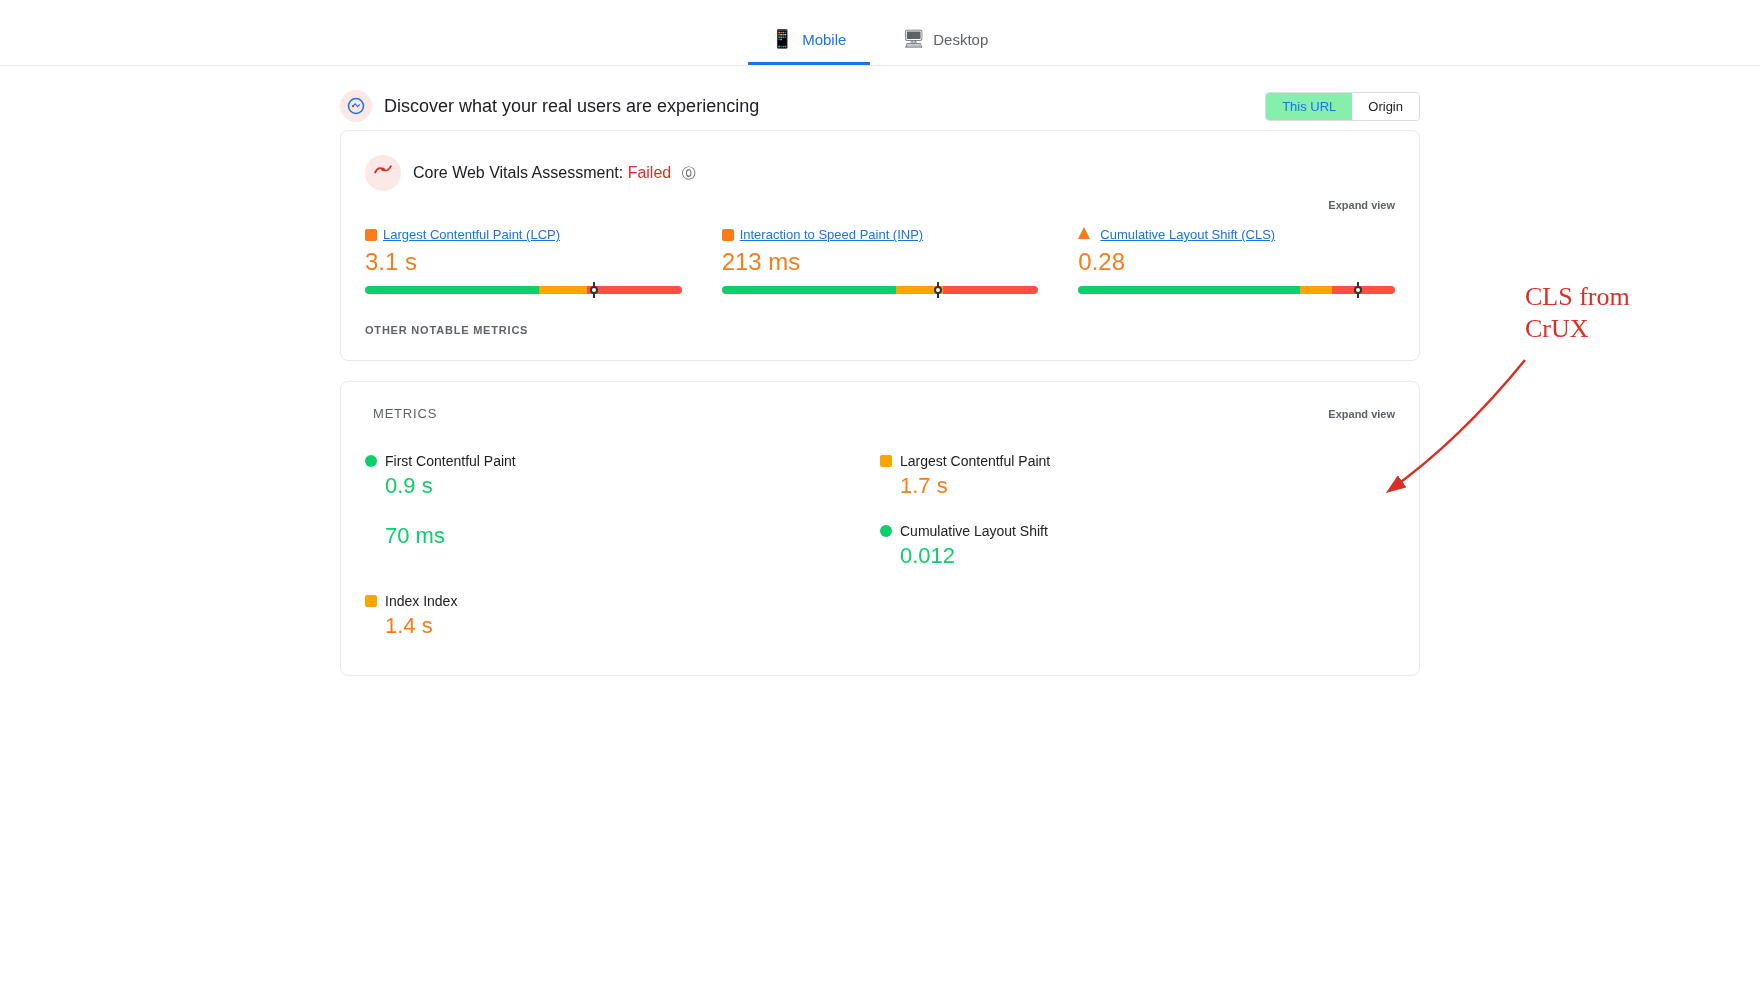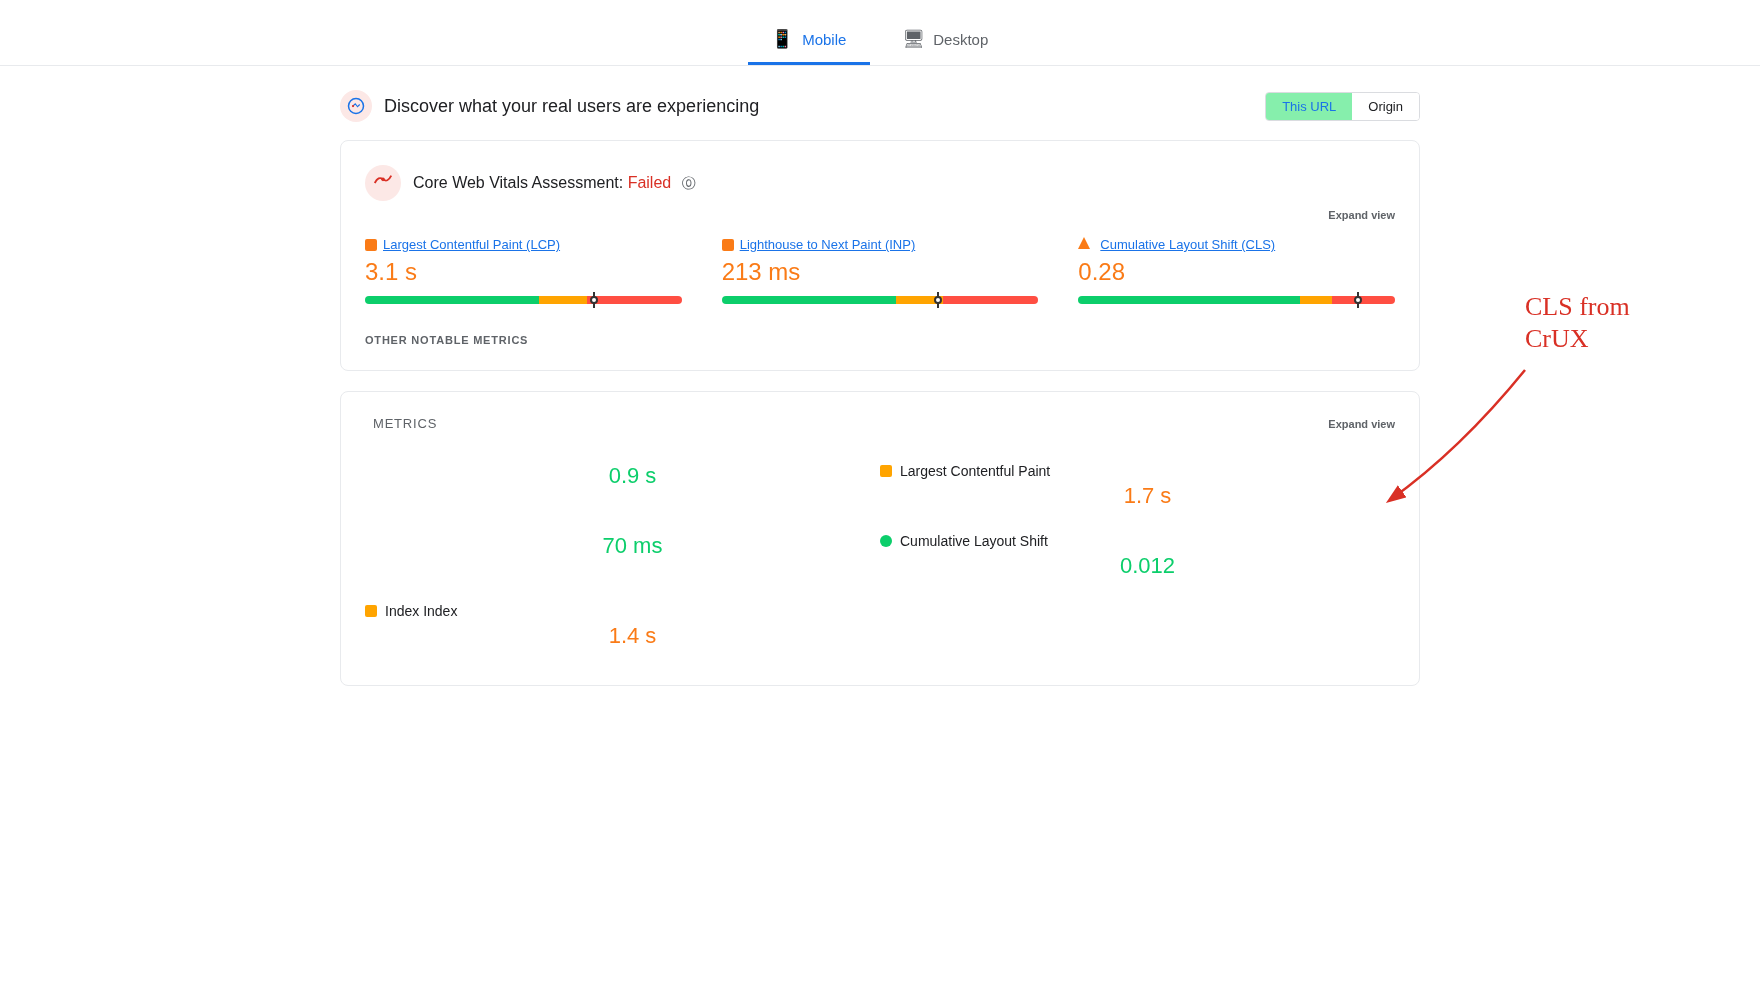--- a/index.html
+++ b/index.html
@@ -45,21 +45,21 @@
       margin: 0 auto;
       padding: 0 40px;
       position: relative;
     }
 
     
     .section-header {
       display: flex;
       align-items: center;
       justify-content: space-between;
-      margin-bottom: 18px;
+      margin-bottom: 8px;
     }
     .section-title-row {
       display: flex;
       align-items: center;
       gap: 12px;
     }
     .section-icon {
       width: 32px;
       height: 32px;
       border-radius: 50%;
@@ -265,21 +265,20 @@
     .status-dot.green { background: #0cce6b; }
     .status-dot.orange { background: #ffa400; }
     .metric-item-label {
       font-size: 14px;
       color: #202124;
     }
     .metric-item-value {
       font-size: 22px;
       font-weight: 400;
       padding-left: 20px;
-      text-align: center;
     }
     .metric-item-value.green { color: #0cce6b; }
     .metric-item-value.orange { color: #fa7b17; }
   </style>
 </head>
 <body>
 
 <div class="tab-bar">
   <div class="tab active">
     <span class="tab-icon">📱</span>
@@ -347,21 +346,21 @@
             </div>
             <div class="bar-marker" style="left:72%">
               <div class="bar-marker-dot"></div>
             </div>
           </div>
         </div>
 
         <div class="metric-col">
           <div class="metric-label">
             <span class="metric-label-icon orange"></span>
-            <span>Lighthouse to Next Paint (INP)</span>
+            <span>Interaction to Speed Paint (INP)</span>
           </div>
           <div class="metric-value">213 ms</div>
           <div class="metric-bar-container">
             <div class="metric-bar">
               <div class="bar-green" style="flex:55"></div>
               <div class="bar-orange" style="flex:15"></div>
               <div class="bar-red" style="flex:30"></div>
             </div>
             <div class="bar-marker" style="left:68%">
               <div class="bar-marker-dot"></div>
@@ -397,20 +396,24 @@
 
     <div class="metrics-card">
       <div class="metrics-card-header">
         <span class="metrics-card-title">METRICS</span>
         <a class="expand-view-link">Expand view</a>
       </div>
 
       <div class="metrics-grid">
 
         <div class="metric-item">
+          <div class="metric-item-header">
+            <div class="status-dot green"></div>
+            <span class="metric-item-label">First Contentful Paint</span>
+          </div>
           <div class="metric-item-value green">0.9 s</div>
         </div>
 
         <div class="metric-item">
           <div class="metric-item-header">
             <div class="status-dot orange" style="border-radius:2px;"></div>
             <span class="metric-item-label">Largest Contentful Paint</span>
           </div>
           <div class="metric-item-value orange">1.7 s</div>
         </div>

